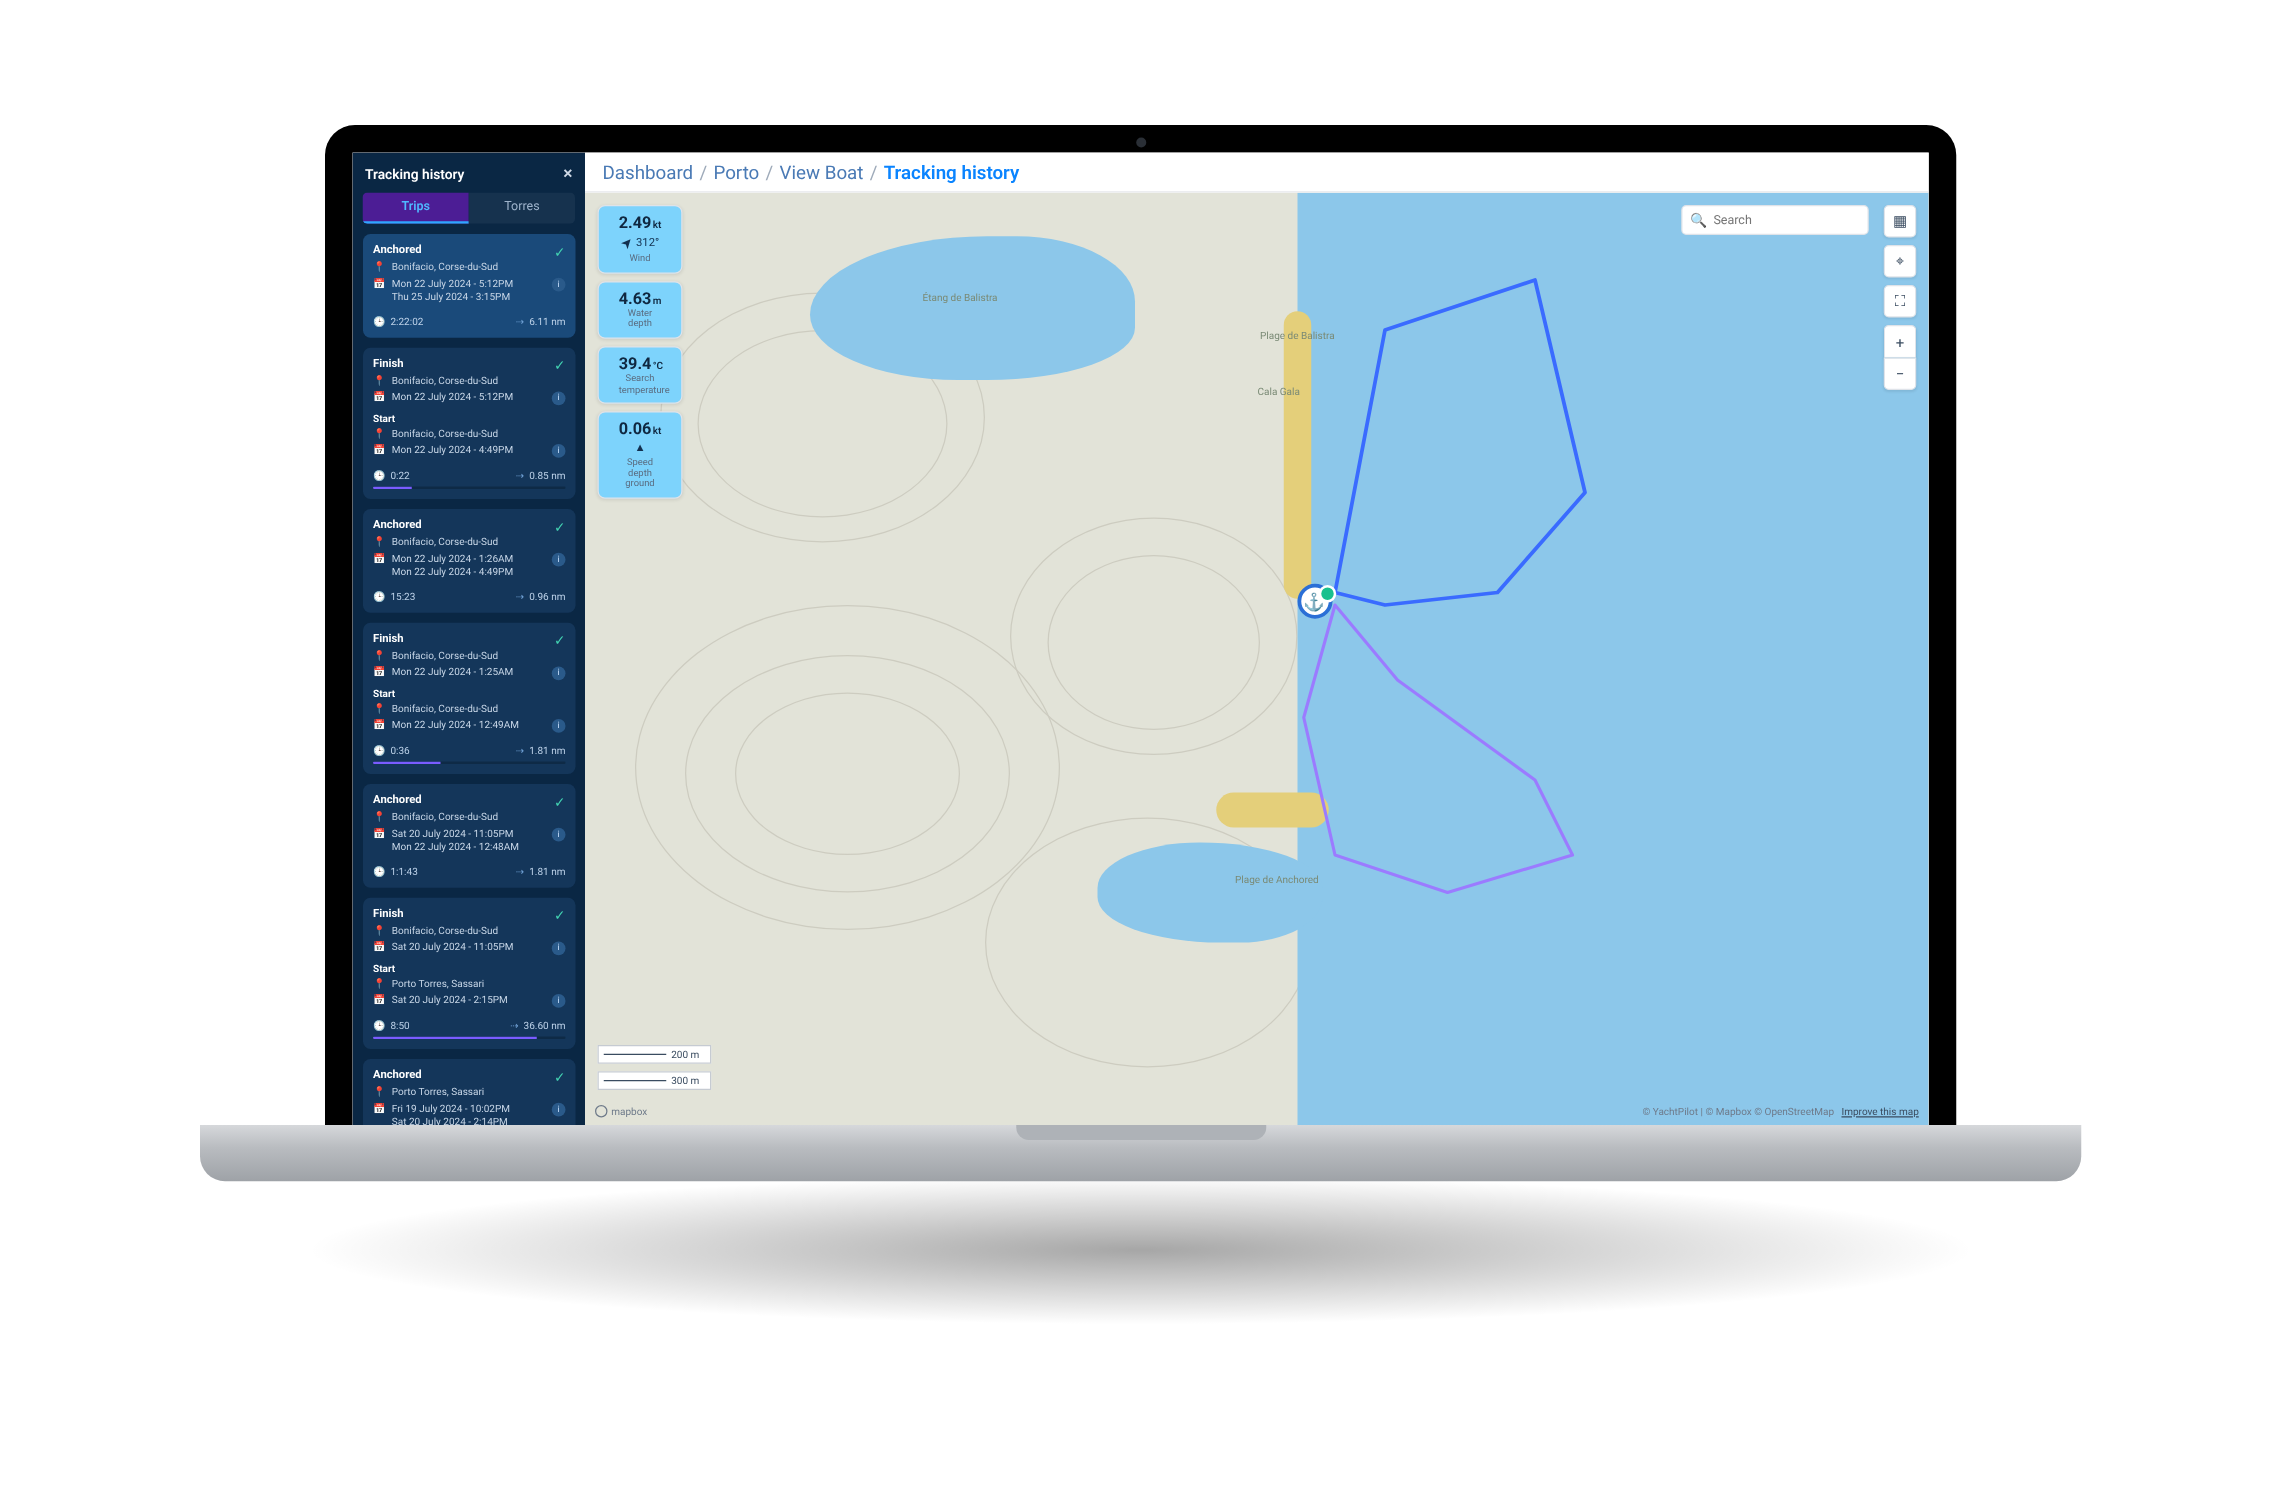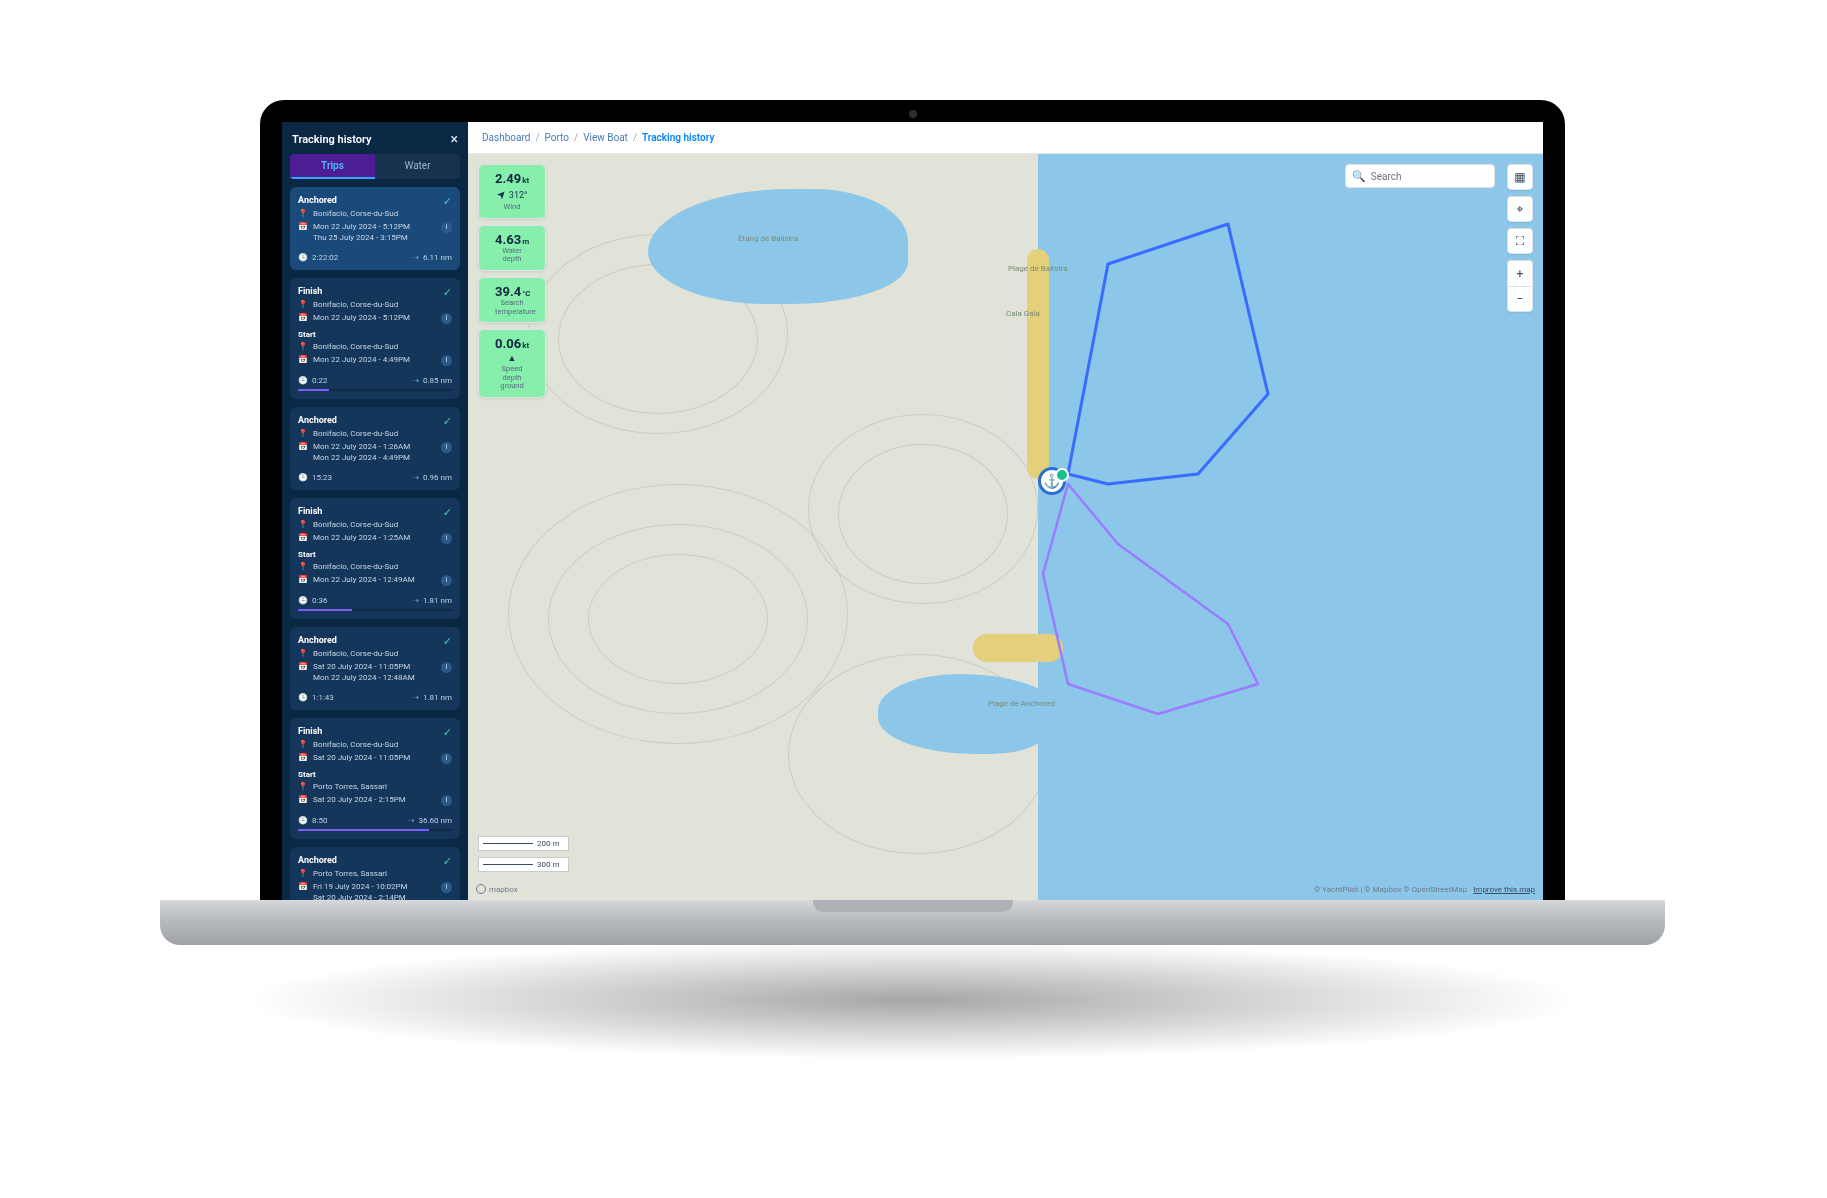--- a/index.html
+++ b/index.html
@@ -29,21 +29,21 @@
 .shadow {
   position:absolute; left:80px; top:840px; width:1345px; height:120px;
   background:radial-gradient(ellipse at center, rgba(0,0,0,.35), rgba(0,0,0,0) 70%);
 }
 
 
 .app { position:absolute; inset:0; display:flex; flex-direction:column; }
 .breadcrumb-bar {
   height:32px; background:#fff; border-bottom:1px solid #e6e8ec;
   display:flex; align-items:center; padding:0 14px;
-  font-size:10px; color:#6e7a8a;
+  font-size:15px; color:#6e7a8a;
   position:absolute; left:186px; right:0; top:0; z-index:5;
 }
 .breadcrumb-bar a { color:#4a7ab5; cursor:pointer; }
 .breadcrumb-bar .active { color:#0a84ff; font-weight:600; }
 .breadcrumb-bar span.sep { margin:0 5px; color:#9eaab9; }
 
 
 .sidebar {
   width:186px; background:#0a2744; color:#d3e0f0; position:absolute; left:0; top:0; bottom:0;
   display:flex; flex-direction:column; font-size:9px; z-index:6;
@@ -87,21 +87,21 @@
 
 
 svg.tracks { position:absolute; inset:0; width:100%; height:100%; pointer-events:none; }
 
 
 .marker { position:absolute; left:53%; top:42%; width:28px; height:28px; border-radius:50%; background:#fff; border:3px solid #2b6fd6; display:flex; align-items:center; justify-content:center; color:#2b6fd6; font-size:14px; z-index:3; }
 .marker:after { content:""; position:absolute; right:-6px; top:-2px; width:10px; height:10px; background:#18c08e; border:2px solid #fff; border-radius:50%; }
 
 
 .stats { position:absolute; left:10px; top:10px; display:flex; flex-direction:column; gap:6px; z-index:4; }
-.statcard { background:#86efac; border:1px solid #dfe3e9; border-radius:6px; padding:6px 16px; width:68px; text-align:center; box-shadow:0 1px 3px rgba(0,0,0,.1); }
+.statcard { background:#7dd3fc; border:1px solid #dfe3e9; border-radius:6px; padding:6px 16px; width:68px; text-align:center; box-shadow:0 1px 3px rgba(0,0,0,.1); }
 .statcard .val { font-weight:700; font-size:13px; color:#0f2740; }
 .statcard .val .unit { font-size:8px; font-weight:600; margin-left:1px; }
 .statcard .mid { font-size:9px; color:#12304f; margin:2px 0; display:flex; align-items:center; justify-content:center; gap:3px; }
 .statcard .mid .arrow { display:inline-block; transform:rotate(-48deg); font-size:11px; }
 .statcard .lbl { font-size:7.5px; color:#5a6c80; line-height:1.15; }
 
 
 .search { position:absolute; right:48px; top:10px; width:150px; height:24px; background:#fff; border:1px solid #dfe3e9; border-radius:4px; display:flex; align-items:center; padding:0 6px; gap:5px; z-index:4; }
 .search input { border:none; outline:none; font-size:10px; flex:1; color:#354657; background:transparent; }
 .search .ico { color:#7f8fa3; font-size:11px; }
@@ -136,21 +136,21 @@
     <div class="screen">
       <div class="app">
 
         <div class="sidebar">
           <div class="sb-head">
             <span>Tracking history</span>
             <span class="close-x">×</span>
           </div>
           <div class="tabs">
             <div class="tab active">Trips</div>
-            <div class="tab">Water</div>
+            <div class="tab">Torres</div>
           </div>
           <div class="sb-scroll" id="sb-scroll">
               <div class="card selected">
                 <div class="type">Anchored</div>
                 <span class="chk">✓</span>
                 <div class="row">
                   <span class="ico">📍</span>
                   <span>Bonifacio, Corse-du-Sud</span>
                 </div>
                 <div class="row">

